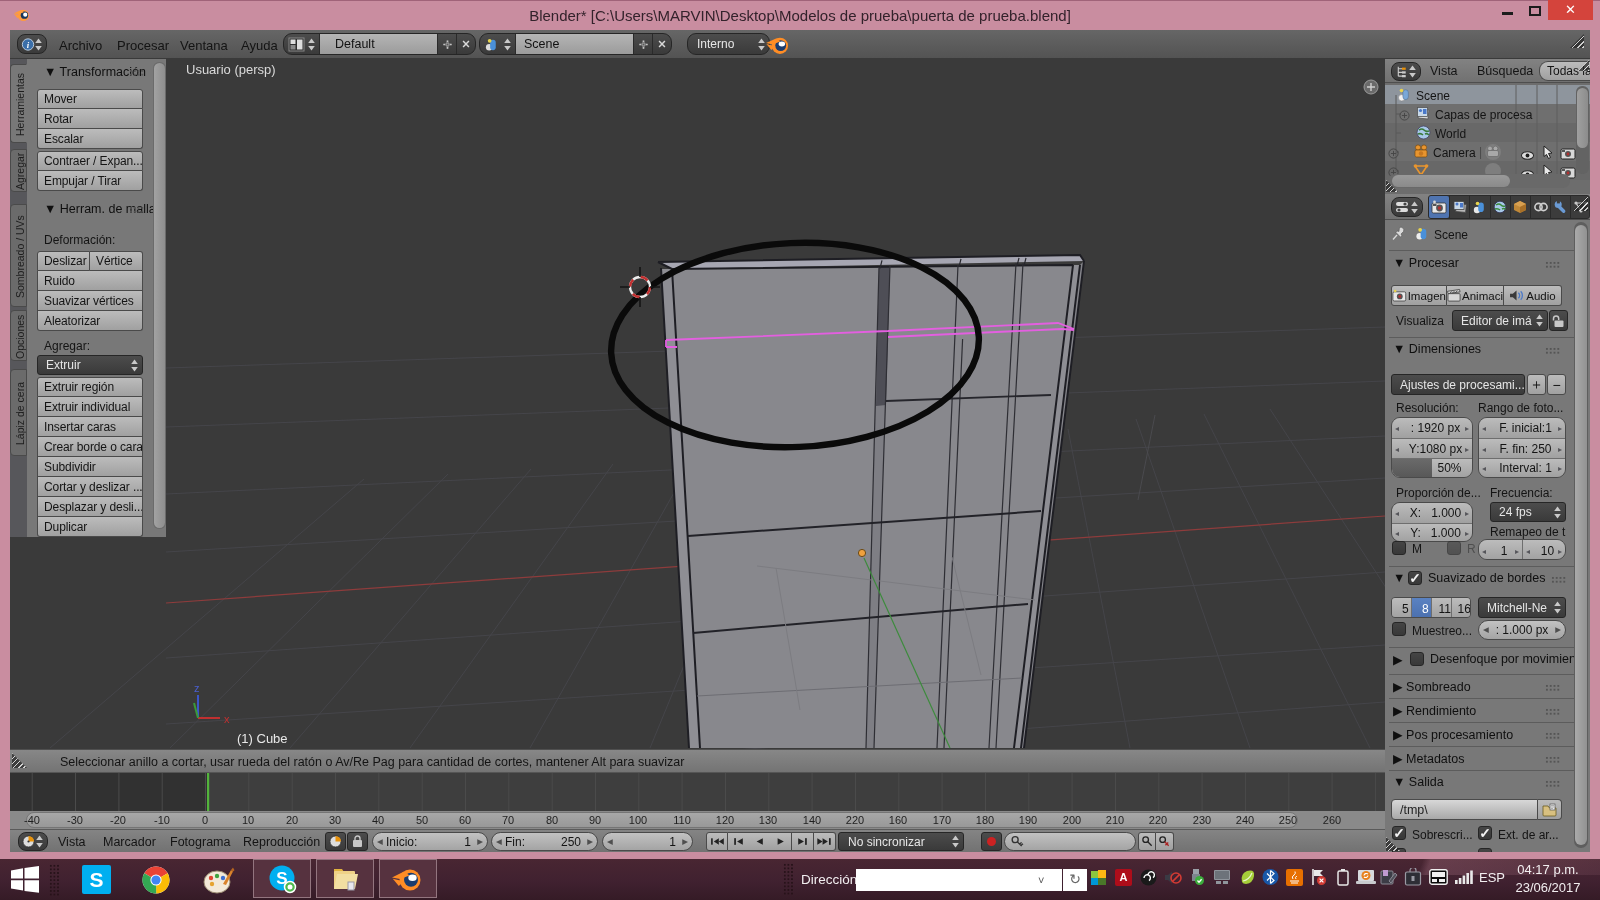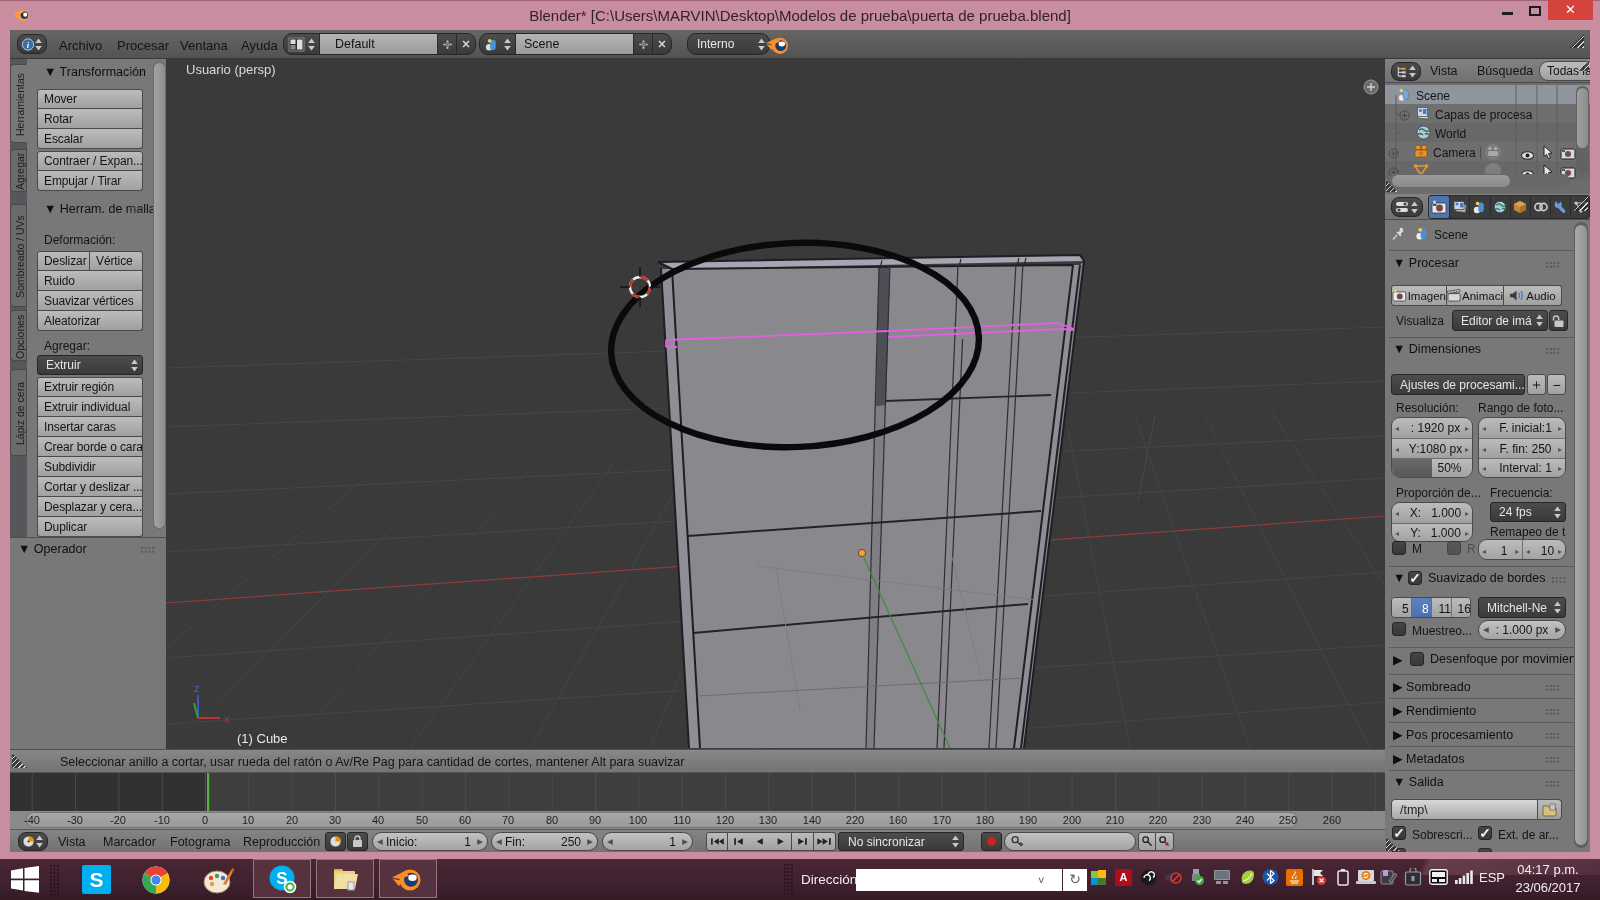--- a/index.html
+++ b/index.html
@@ -357,28 +357,24 @@
             <polygon points="3.5,0.5 6.8,5 0.2,5" fill="#c9c9c9"></polygon>
             <polygon points="0.2,8 6.8,8 3.5,12.5" fill="#c9c9c9"></polygon>
           </svg>
         </span></div>
 <div class="btn btnl" style="left:27px;top:318px;width:106px;height:20px;border-radius:3px 3px 0 0;border-top-width:1px">Extruir región</div>
 <div class="btn btnl" style="left:27px;top:338px;width:106px;height:20px;border-radius:0;border-top-width:0">Extruir individual</div>
 <div class="btn btnl" style="left:27px;top:358px;width:106px;height:20px;border-radius:0;border-top-width:0">Insertar caras</div>
 <div class="btn btnl" style="left:27px;top:378px;width:106px;height:20px;border-radius:0;border-top-width:0">Crear borde o cara</div>
 <div class="btn btnl" style="left:27px;top:398px;width:106px;height:20px;border-radius:0;border-top-width:0">Subdividir</div>
 <div class="btn btnl" style="left:27px;top:418px;width:106px;height:20px;border-radius:0;border-top-width:0">Cortar y deslizar ...</div>
-<div class="btn btnl" style="left:27px;top:438px;width:106px;height:20px;border-radius:0;border-top-width:0">Desplazar y cera...</div>
+<div class="btn btnl" style="left:27px;top:438px;width:106px;height:20px;border-radius:0;border-top-width:0">Desplazar y desli...</div>
 <div class="btn btnl" style="left:27px;top:458px;width:106px;height:20px;border-radius:0 0 3px 3px;border-top-width:0">Duplicar</div>
 <div class="abs" style="left:143px;top:3px;width:13px;height:467px;border-radius:6px;background:#6b6b6b"></div>
 <div class="abs" style="left:144px;top:4px;width:11px;height:465px;border-radius:6px;background:linear-gradient(90deg,#a2a2a2,#8e8e8e)"></div>
-</div>
-<div class="abs" style="left:10px;top:537px;width:156px;height:212px;background:#787878;border-top:1px solid #4f4f4f">
-<div class="hdr" style="left:8px;top:4px">▼ Operador</div>
-      <div class="dots" style="left:130px;top:8px"></div>
 </div>
 <div class="abs" style="left:10px;top:749px;width:1375px;height:24px;background:linear-gradient(#878787,#747474);border-top:1px solid #4f4f4f;border-bottom:1px solid #555">
 <div class="grip" style="left:2px;top:3px;width:15px;height:15px;clip-path:polygon(0 0,0 100%,100% 100%)"></div>
 <div class="lbl" style="left:50px;top:5px;font-size:12.5px">Seleccionar anillo a cortar, usar rueda del ratón o Av/Re Pag para cantidad de cortes, mantener Alt para suavizar</div>
 </div>
 
 <div class="abs" style="left:10px;top:773px;width:1375px;height:38px;background:#3e3e3e;overflow:hidden">
 <div class="abs" style="left:0;top:0;width:198px;height:38px;background:#313131"></div>
 <svg width="1375" height="38" style="position:absolute;left:0;top:0">
         <rect x="21.7" y="0" width="1" height="38" fill="#4b4b4b"></rect>

